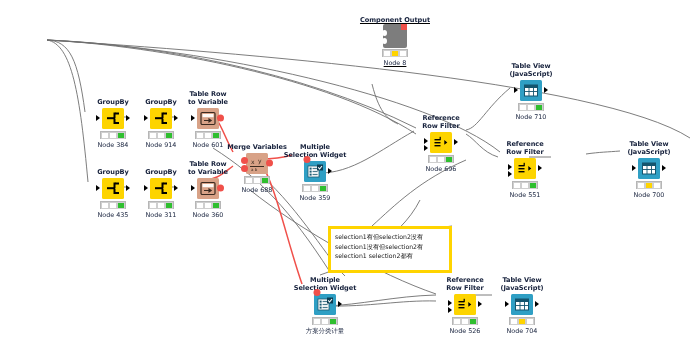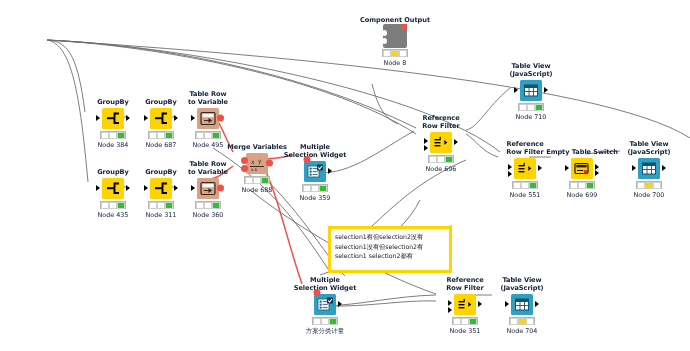--- a/index.html
+++ b/index.html
@@ -209,21 +209,21 @@
       <path d="M204,110 C218,112 222,132 233,152"></path>
       <path d="M204,180 C216,180 222,174 233,166"></path>
 
       <path d="M260,159 C272,159 282,158 292,155"></path>
 
       <path d="M260,161 C276,186 286,238 302,284"></path>
     </g>
   </svg>
 
 
-  <div class="node" style="left:358px; top:16px;">
+  <div class="node" style="left:358px; top:16px;text-decoration:underline;">
     <div class="node-title">Component Output</div>
     <div class="node-body">
       <div class="comp-shape">
         <div class="body"></div>
         <div class="notch-l"></div>
         <div class="notch-l2"></div>
         <div class="corner"></div>
       </div>
     </div>
     <div class="status">
@@ -274,21 +274,21 @@
           </svg>
         <div class="port in"></div>
           <div class="port out"></div>
       </div>
     </div>
     <div class="status">
       <div class="lamp"></div>
         <div class="lamp"></div>
         <div class="lamp green"></div>
     </div>
-    <div class="node-label">Node 687</div>
+    <div class="node-label">Node 914</div>
   </div>
 
   <div class="node" style="left:171px; top:90px;">
     <div class="node-title">Table Row
 to Variable</div>
     <div class="node-body">
       <div class="node-icon ic-brown">
         <svg class="glyph" viewBox="0 0 22 21">
             <g>
           <rect x="4" y="4.5" width="14" height="12" rx="1.2" fill="none" stroke="#3a2a20" stroke-width="1.2"></rect>
@@ -298,21 +298,21 @@
           </svg>
         <div class="port in"></div>
         <div class="vport out"></div>
       </div>
     </div>
     <div class="status">
       <div class="lamp"></div>
         <div class="lamp"></div>
         <div class="lamp green"></div>
     </div>
-    <div class="node-label">Node 495</div>
+    <div class="node-label">Node 601</div>
   </div>
 
   <div class="node" style="left:76px; top:168px;">
     <div class="node-title">GroupBy</div>
     <div class="node-body">
       <div class="node-icon ic-yellow">
         <svg class="glyph" viewBox="0 0 22 21">
             <g fill="#000">
           <rect x="5" y="9.2" width="8" height="2"></rect>
           <rect x="11.5" y="4.5" width="2" height="5.5"></rect>
@@ -538,44 +538,20 @@
       </div>
     </div>
     <div class="status">
       <div class="lamp"></div>
         <div class="lamp"></div>
         <div class="lamp green"></div>
     </div>
     <div class="node-label">Node 551</div>
   </div>
 
-  <div class="node" style="left:545px; top:148px;">
-    <div class="node-title">Empty Table Switch</div>
-    <div class="node-body">
-      <div class="node-icon ic-yellow">
-        <svg class="glyph" viewBox="0 0 22 21">
-            <g>
-          <rect x="4" y="5.5" width="13" height="10" rx="1.2" fill="none" stroke="#1a1a1a" stroke-width="1.2"></rect>
-          <rect x="5.3" y="6.8" width="10.4" height="2.6" fill="#1a1a1a"></rect>
-          <path d="M6 12.5 h6" stroke="#1a1a1a" stroke-width="1.1"></path>
-          <path d="M12.8 12.2 l3.6 3.6 M16.4 12.2 l-3.6 3.6" stroke="#e02020" stroke-width="1.5"></path>
-        </g>
-          </svg>
-        <div class="port in"></div>
-        <div class="port out2a"></div>
-          <div class="port out2b"></div>
-      </div>
-    </div>
-    <div class="status">
-      <div class="lamp"></div>
-        <div class="lamp"></div>
-        <div class="lamp green"></div>
-    </div>
-    <div class="node-label">Node 699</div>
-  </div>
 
   <div class="node" style="left:612px; top:140px;">
     <div class="node-title">Table View
 (JavaScript)</div>
     <div class="node-body">
       <div class="node-icon ic-blue">
         <svg class="glyph" viewBox="0 0 22 21">
             <g>
           <rect x="4.5" y="5" width="13" height="11" fill="#ffffff" stroke="#14556e" stroke-width="1"></rect>
           <rect x="4.5" y="5" width="13" height="3" fill="#14556e"></rect>
@@ -611,21 +587,21 @@
         <div class="port in2a"></div>
           <div class="port in2b"></div>
         <div class="port out"></div>
       </div>
     </div>
     <div class="status">
       <div class="lamp"></div>
         <div class="lamp"></div>
         <div class="lamp green"></div>
     </div>
-    <div class="node-label">Node 351</div>
+    <div class="node-label">Node 526</div>
   </div>
 
   <div class="node" style="left:485px; top:276px;">
     <div class="node-title">Table View
 (JavaScript)</div>
     <div class="node-body">
       <div class="node-icon ic-blue">
         <svg class="glyph" viewBox="0 0 22 21">
             <g>
           <rect x="4.5" y="5" width="13" height="11" fill="#ffffff" stroke="#14556e" stroke-width="1"></rect>

